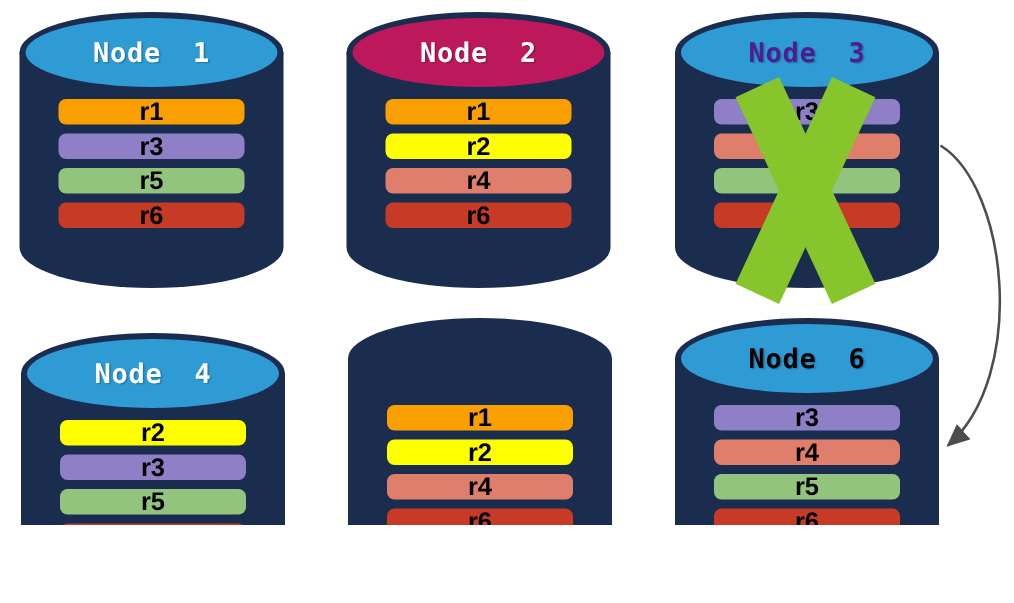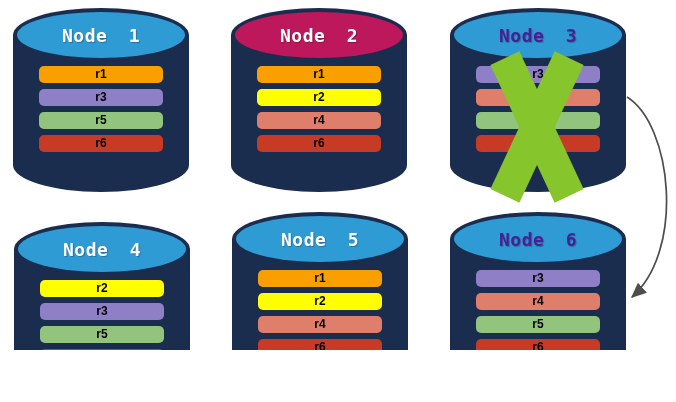--- a/index.html
+++ b/index.html
@@ -35,21 +35,21 @@
   .node-title {
     font-family: "DejaVu Sans Mono", monospace;
     font-weight: bold; font-size: 18px; word-spacing: 10px;
     letter-spacing: 0.5px;
     text-shadow: 1px 1px 1px rgba(0,0,0,0.25);
   }
   .bars { position: absolute; left: 26px; top: 58px; width: 124px; }
   .bar {
     height: 17px; border-radius: 5px; margin-bottom: 6px;
     display: flex; align-items: center; justify-content: center;
-    font-weight: bold; font-size: 12px; color: #000;
+    font-weight: bold; font-size: 17px; color: #000;
     line-height: 17px;
   }
   .x-mark { position: absolute; left: 37px; top: 44px; width: 100px; height: 150px; }
   .x-arm {
     position: absolute; left: 50%; top: 50%; width: 32px; height: 152px;
   }
   .x-arm.a { transform: translate(-50%,-50%) rotate(-25deg); }
   .x-arm.b { transform: translate(-50%,-50%) rotate(25deg); }
 
   .arrow-overlay { position: absolute; left: 0; top: 0; pointer-events: none; }
@@ -112,35 +112,32 @@
         <div class="bars">
           <div class="bar" style="background: rgb(255, 255, 0); color: rgb(0, 0, 0);">r2</div>
           <div class="bar" style="background: rgb(142, 127, 198); color: rgb(0, 0, 0);">r3</div>
           <div class="bar" style="background: rgb(147, 196, 126); color: rgb(0, 0, 0);">r5</div>
           <div class="bar" style="background: rgb(198, 58, 38); color: rgb(0, 0, 0);">r6</div>
         </div>
       </div>
       <div class="node pos-4">
         <div class="cyl-body" style="background: rgb(27, 45, 79);"></div>
         <div class="cyl-top-rim" style="background: rgb(27, 45, 79);"></div>
-        <div class="cyl-top-face" style="background: rgb(46, 155, 213);">
-          <span class="node-title" style="color: rgb(255, 255, 255);">Node 5</span>
-        </div>
         <div class="bars">
           <div class="bar" style="background: rgb(249, 160, 0); color: rgb(0, 0, 0);">r1</div>
           <div class="bar" style="background: rgb(255, 255, 0); color: rgb(0, 0, 0);">r2</div>
           <div class="bar" style="background: rgb(224, 126, 108); color: rgb(0, 0, 0);">r4</div>
           <div class="bar" style="background: rgb(198, 58, 38); color: rgb(0, 0, 0);">r6</div>
         </div>
       </div>
       <div class="node pos-5">
         <div class="cyl-body" style="background: rgb(27, 45, 79);"></div>
         <div class="cyl-top-rim" style="background: rgb(27, 45, 79);"></div>
         <div class="cyl-top-face" style="background: rgb(46, 155, 213);">
-          <span class="node-title" style="color: #4c1d95;">Node 6</span>
+          <span class="node-title" style="color: #000000;">Node 6</span>
         </div>
         <div class="bars">
           <div class="bar" style="background: rgb(142, 127, 198); color: rgb(0, 0, 0);">r3</div>
           <div class="bar" style="background: rgb(224, 126, 108); color: rgb(0, 0, 0);">r4</div>
           <div class="bar" style="background: rgb(147, 196, 126); color: rgb(0, 0, 0);">r5</div>
           <div class="bar" style="background: rgb(198, 58, 38); color: rgb(0, 0, 0);">r6</div>
         </div>
       </div>
     </div>
 

